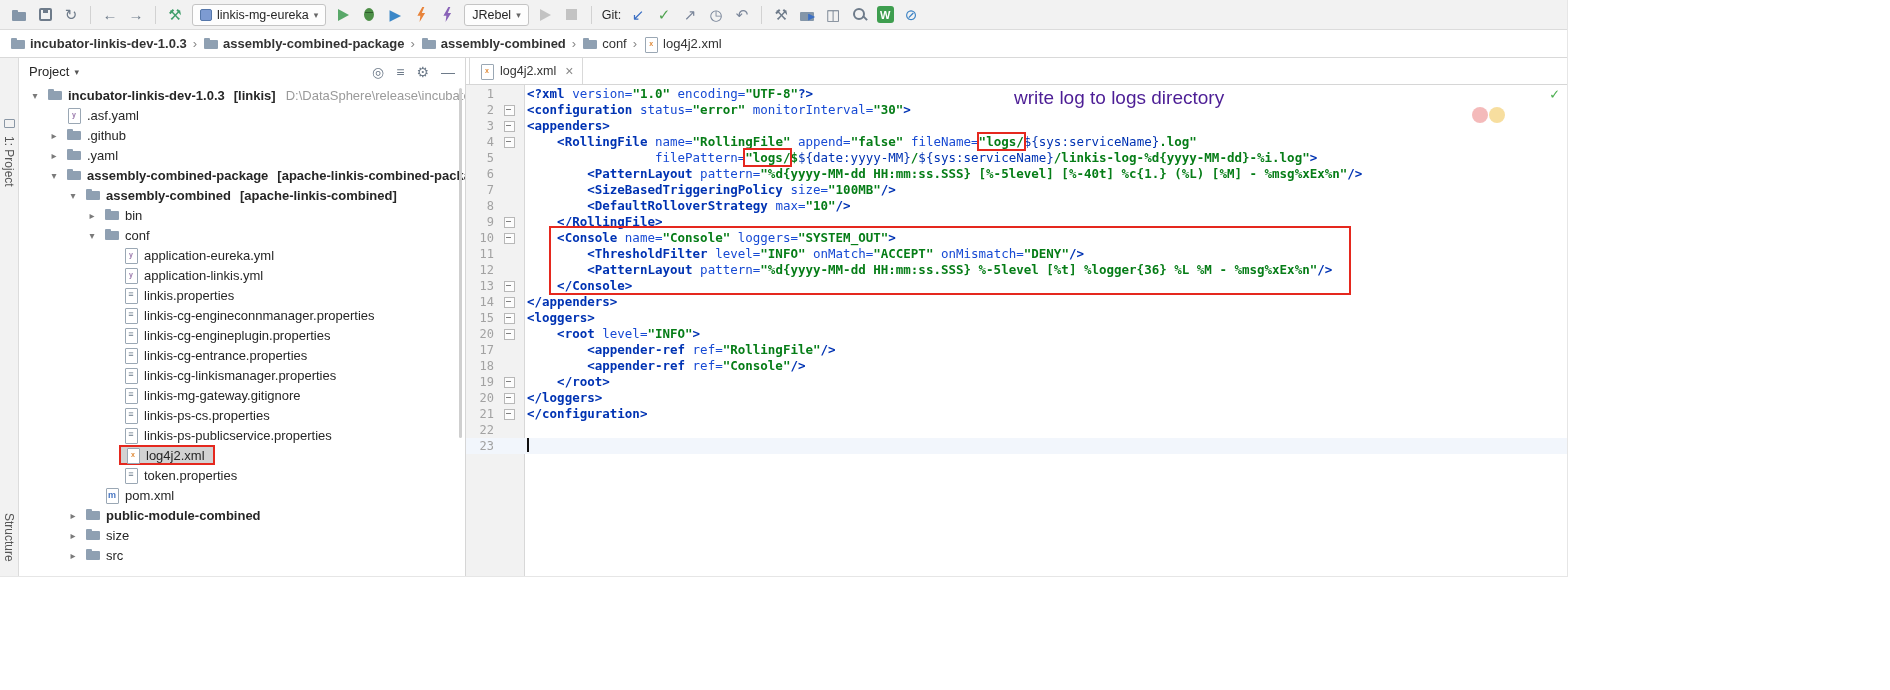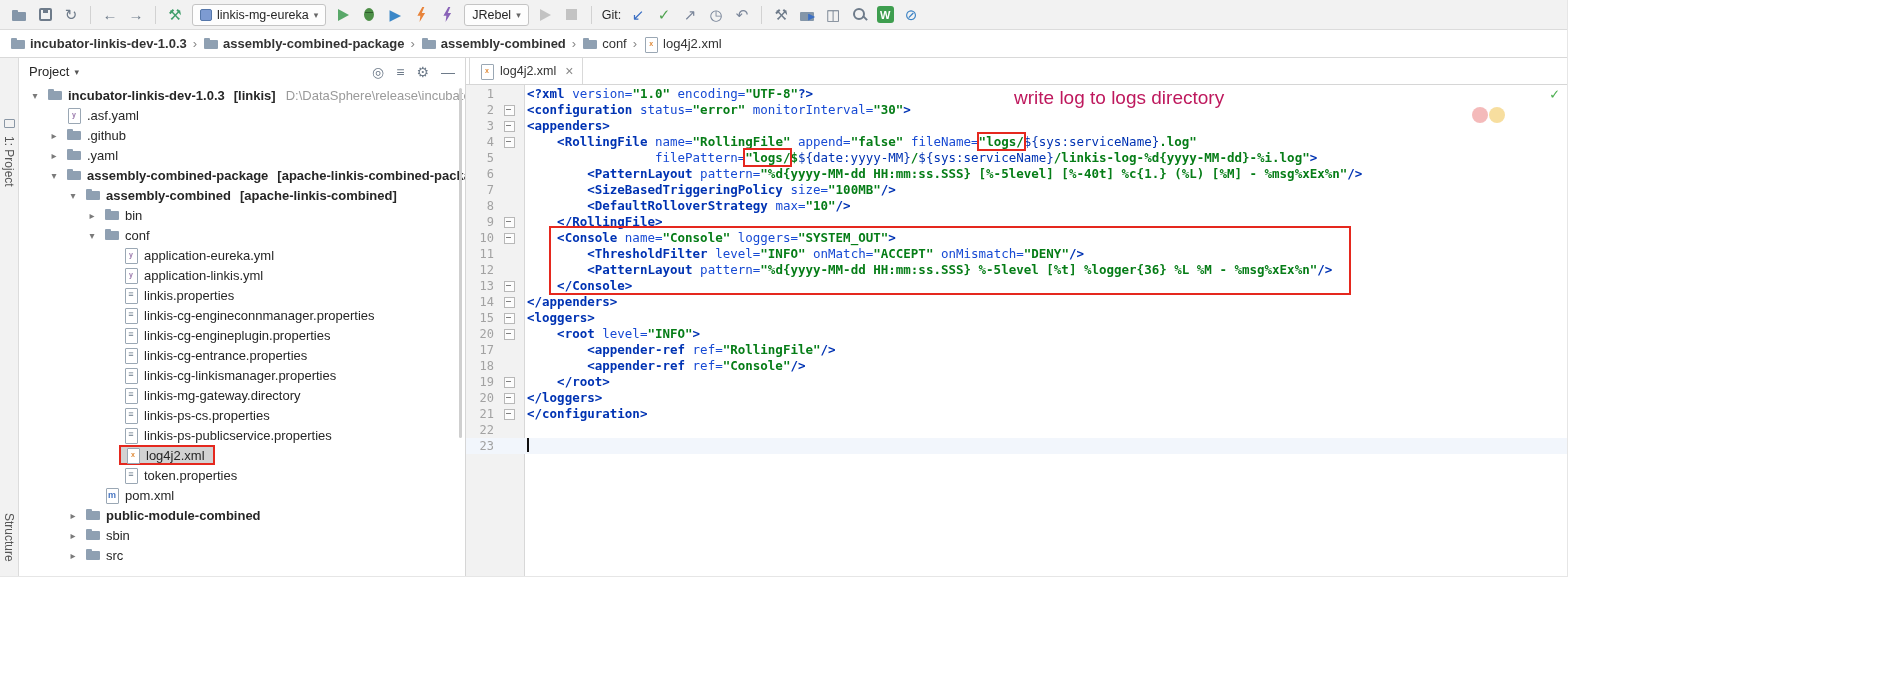--- a/index.html
+++ b/index.html
@@ -108,21 +108,21 @@
   .codeline{white-space:pre;padding-left:3px;}
   .caret-bar{display:inline-block;width:2px;height:14px;background:#101010;vertical-align:-2px;}
   .tk-tag,.tk-pi{color:#0033b3;font-weight:bold;}
   .tk-attr{color:#174ad4;}
   .tk-val,.tk-valbox{color:#067d17;font-weight:bold;}
   .tk-var{color:#0033b3;}
   .tk-p{color:#101010;}
   .tk-valbox{outline:2px solid #e5281e;}
   .overlay{position:absolute;border:2px solid #e5281e;pointer-events:none;}
   .console-box{left:83px;top:141px;width:802px;height:69px;}
-  .note{position:absolute;left:548px;top:5px;color:#be185d;font-family:"Liberation Sans",sans-serif;
+  .note{position:absolute;left:548px;top:5px;color:#4c1d95;font-family:"Liberation Sans",sans-serif;
         font-size:19px;white-space:nowrap;}
   .inspect{position:absolute;right:8px;top:1px;color:#4caf50;font-weight:bold;font-size:15px;}
   .dot{position:absolute;width:16px;height:16px;border-radius:50%;}
   .dot1{left:1006px;top:22px;background:rgba(235,130,130,.55);}
   .dot2{left:1023px;top:22px;background:rgba(243,205,108,.65);}
 </style>
 </head>
 <body>
 
 <div class="window">
@@ -358,21 +358,21 @@
               </span>
               <span class="tlab">linkis-cg-linkismanager.properties</span>
             </span>
           </div>
           <div class="trow" style="padding-left: 84px;">
             <span class="chev"></span>
             <span class="tinner">
               <span class="fi fi-file">
                 <span class="g properties">≡</span>
               </span>
-              <span class="tlab">linkis-mg-gateway.directory</span>
+              <span class="tlab">linkis-mg-gateway.gitignore</span>
             </span>
           </div>
           <div class="trow" style="padding-left: 84px;">
             <span class="chev"></span>
             <span class="tinner">
               <span class="fi fi-file">
                 <span class="g properties">≡</span>
               </span>
               <span class="tlab">linkis-ps-cs.properties</span>
             </span>
@@ -417,21 +417,21 @@
             <span class="chev">▸</span>
             <span class="tinner">
               <span class="fi fi-folder"></span>
               <span class="tlab b">public-module-combined</span>
             </span>
           </div>
           <div class="trow" style="padding-left: 46px;">
             <span class="chev">▸</span>
             <span class="tinner">
               <span class="fi fi-folder"></span>
-              <span class="tlab">sbin</span>
+              <span class="tlab">size</span>
             </span>
           </div>
           <div class="trow" style="padding-left: 46px;">
             <span class="chev">▸</span>
             <span class="tinner">
               <span class="fi fi-folder"></span>
               <span class="tlab">src</span>
             </span>
           </div>
         </div>

